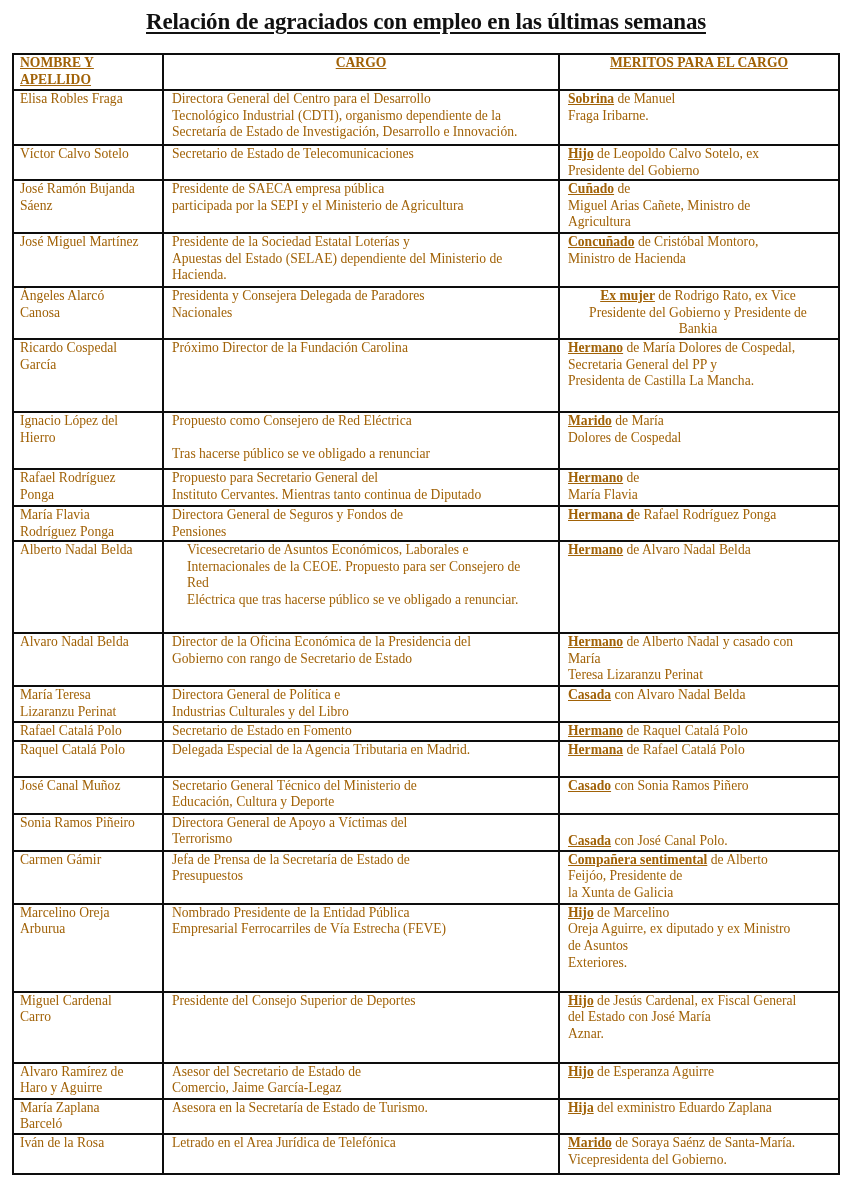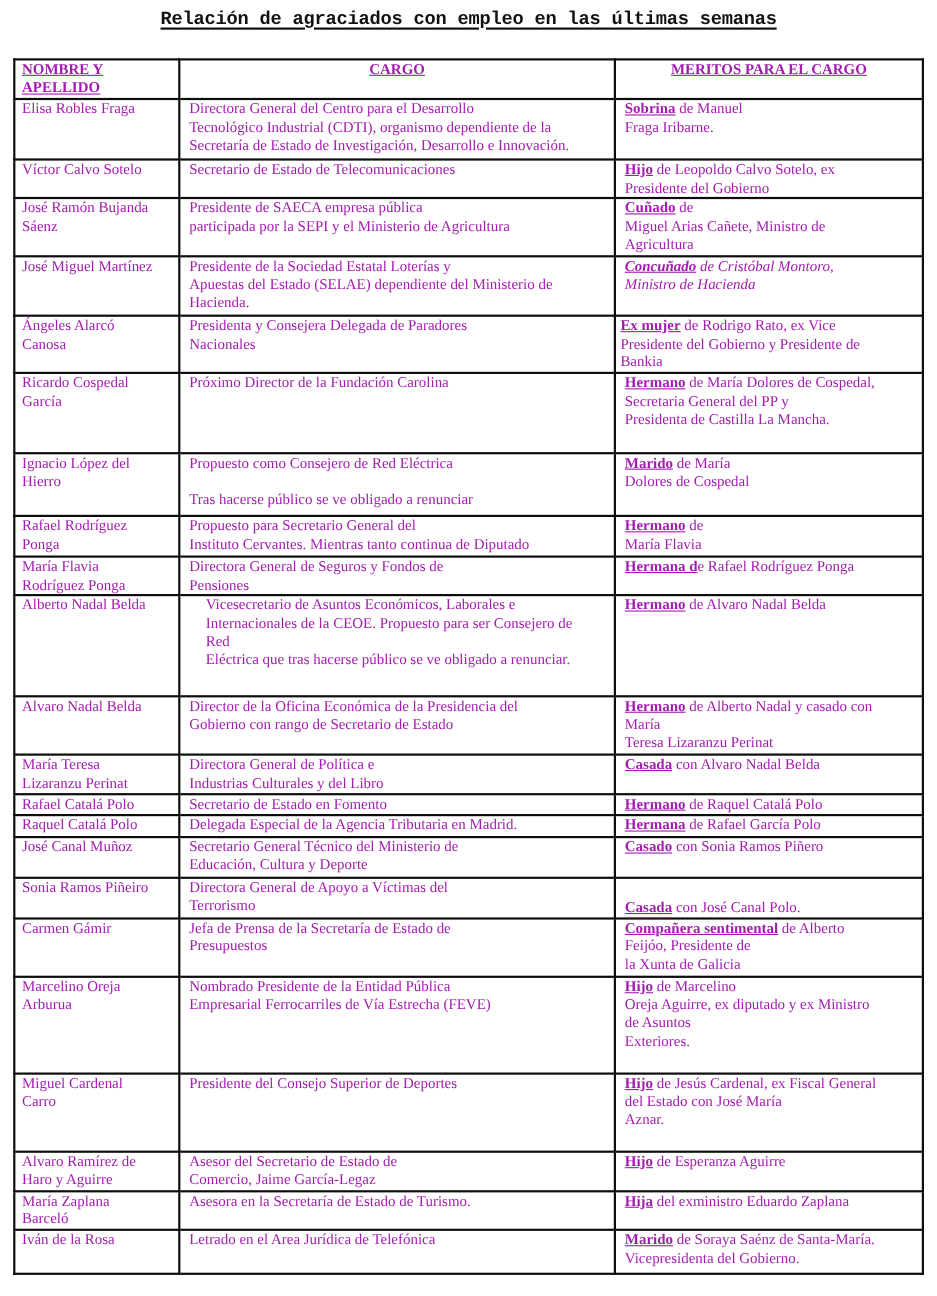--- a/index.html
+++ b/index.html
@@ -1,26 +1,26 @@
 <!DOCTYPE html>
 <html><head>
 <meta charset="utf-8">
 <style>
   html, body { margin: 0; padding: 0; background: #ffffff; }
   body { width: 852px; height: 1178px; position: relative; overflow: hidden; }
   .title {
     position: absolute; left: 0; top: 9px; width: 852px; text-align: center;
-    font-family: Liberation Mono, monospace; font-weight: bold; font-size: 17px;
+    font-family: Liberation Serif, serif; font-weight: bold; font-size: 23px;
     color: #111; text-decoration: underline; text-decoration-thickness: 2px;
     text-underline-offset: 3px; letter-spacing: -0.2px;
   }
   table.grid {
     position: absolute; left: 12px; top: 53px; width: 826px;
     border-collapse: collapse; table-layout: fixed;
-    font-family: "Liberation Serif", serif; font-size: 13.6px; line-height: 16.6px; color: #a21caf;
+    font-family: "Liberation Serif", serif; font-size: 13.6px; line-height: 16.6px; color: #a16207;
   }
   table.grid td, table.grid th {
     border: 2px solid #0d0d0d; vertical-align: top; padding: 0 6px; text-align: left;
     overflow: hidden;
   }
   col.c1 { width: 150px; } col.c2 { width: 396px; } col.c3 { width: 280px; }
   th { font-weight: bold; }
   th span.h { text-decoration: underline; }
   th.center { text-align: center !important; }
   .rel { font-weight: bold; text-decoration: underline; }
@@ -67,29 +67,29 @@
 participada por la SEPI y el Ministerio de Agricultura</span></td>
         <td style="padding-left: 8px;"><span class="pre"><span class="rel">Cuñado</span><span> de
 Miguel Arias Cañete, Ministro de
 Agricultura</span></span></td>
       </tr>
       <tr style="height: 54px;">
         <td><span class="pre">José Miguel Martínez</span></td>
         <td style="padding-left: 8px;"><span class="pre">Presidente de la Sociedad Estatal Loterías y
 Apuestas del Estado (SELAE) dependiente del Ministerio de
 Hacienda.</span></td>
-        <td style="padding-left: 8px; font-style: italic;"><span class="pre"><span class="rel">Concuñado</span><span> de Cristóbal Montoro,
+        <td style="padding-left: 8px;"><span class="pre"><span class="rel">Concuñado</span><span> de Cristóbal Montoro,
 Ministro de Hacienda</span></span></td>
       </tr>
       <tr style="height: 51px;">
         <td><span class="pre">Ángeles Alarcó
 Canosa</span></td>
         <td style="padding-left: 8px;"><span class="pre">Presidenta y Consejera Delegada de Paradores
 Nacionales</span></td>
-        <td style="padding-left: 4px;"><span class="pre"><span class="rel">Ex mujer</span><span> de Rodrigo Rato, ex Vice
+        <td style="padding-left: 4px; text-align: center;"><span class="pre"><span class="rel">Ex mujer</span><span> de Rodrigo Rato, ex Vice
 Presidente del Gobierno y Presidente de
 Bankia</span></span></td>
       </tr>
       <tr style="height: 73px;">
         <td><span class="pre">Ricardo Cospedal
 García</span></td>
         <td style="padding-left: 8px;"><span class="pre">Próximo Director de la Fundación Carolina</span></td>
         <td style="padding-left: 8px; margin-top: 17px;"><span class="pre"><span class="rel">Hermano</span><span> de María Dolores de Cospedal,
 Secretaria General del PP y
 Presidenta de Castilla La Mancha.</span></span></td>
@@ -139,24 +139,24 @@
 Lizaranzu Perinat</span></td>
         <td style="padding-left: 8px; border-radius: 11px;"><span class="pre">Directora General de Política e
 Industrias Culturales y del Libro</span></td>
         <td style="padding-left: 8px;"><span class="pre"><span class="rel">Casada</span><span> con Alvaro Nadal Belda</span></span></td>
       </tr>
       <tr style="height: 18px;">
         <td><span class="pre">Rafael Catalá Polo</span></td>
         <td style="padding-left: 8px;"><span class="pre">Secretario de Estado en Fomento</span></td>
         <td style="padding-left: 8px;"><span class="pre"><span class="rel">Hermano</span><span> de Raquel Catalá Polo</span></span></td>
       </tr>
-      <tr style="height: 20px;">
+      <tr style="height: 36px;">
         <td><span class="pre">Raquel Catalá Polo</span></td>
         <td style="padding-left: 8px;"><span class="pre">Delegada Especial de la Agencia Tributaria en Madrid.</span></td>
-        <td style="padding-left: 8px;"><span class="pre"><span class="rel">Hermana</span><span> de Rafael García Polo</span></span></td>
+        <td style="padding-left: 8px;"><span class="pre"><span class="rel">Hermana</span><span> de Rafael Catalá Polo</span></span></td>
       </tr>
       <tr style="height: 37px;">
         <td><span class="pre">José Canal Muñoz</span></td>
         <td style="padding-left: 8px;"><span class="pre">Secretario General Técnico del Ministerio de
 Educación, Cultura y Deporte</span></td>
         <td style="padding-left: 8px;"><span class="pre"><span class="rel">Casado</span><span> con Sonia Ramos Piñero</span></span></td>
       </tr>
       <tr style="height: 37px;">
         <td><span class="pre">Sonia Ramos Piñeiro</span></td>
         <td style="padding-left: 8px;"><span class="pre">Directora General de Apoyo a Víctimas del

